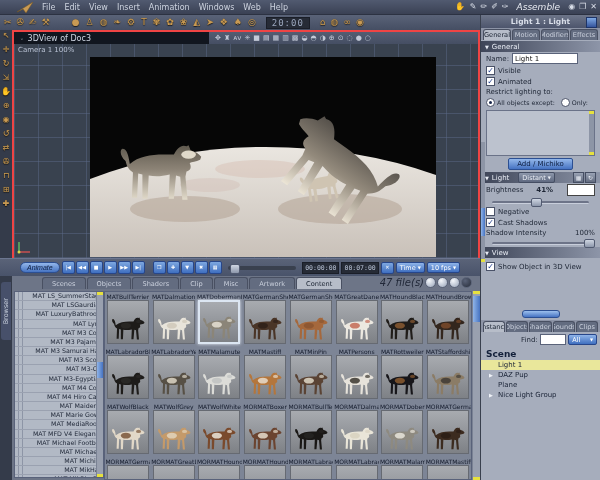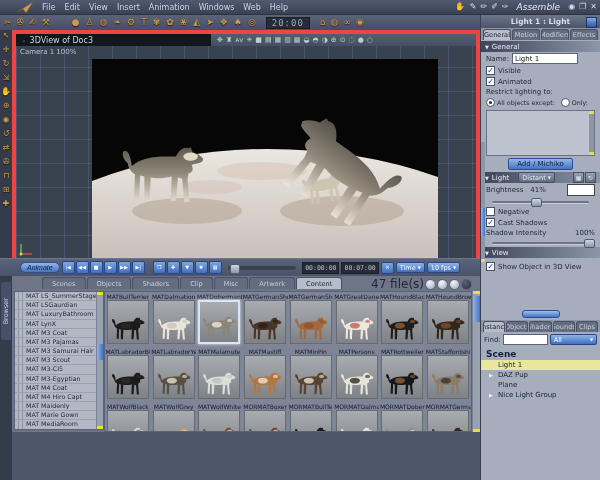--- a/index.html
+++ b/index.html
@@ -28,21 +28,21 @@
        font-family:"DejaVu Sans Mono",monospace;font-size:9px;padding:0 5px;
        margin:0 6px;letter-spacing:1px;}
 
   
   .left-rail{position:absolute;left:0;top:30px;width:12px;height:228px;background:#343b4a;
              display:flex;flex-direction:column;align-items:center;padding-top:2px;box-sizing:border-box;gap:6px;}
   .left-rail .gicon{font-size:8px;}
 
   
   .viewport{position:absolute;left:12px;top:30px;width:468px;height:228px;
-            border:4px solid #ef4444;box-sizing:border-box;background:#39424f;}
+            border:2px solid #ef4444;box-sizing:border-box;background:#39424f;}
   .vp-title{height:12px;display:flex;align-items:stretch;}
   .vp-title-left{width:195px;background:#11161f;color:#cfd6e2;font-size:8px;
                  display:flex;align-items:center;gap:4px;padding-left:6px;box-sizing:border-box;}
   .vp-title-right{flex:1;background:linear-gradient(#545d72,#454e63);display:flex;
                   align-items:center;gap:3px;padding-left:6px;}
   .vp-title-right .sicon{font-size:7px;color:#c3cad8;}
   .vp-body{position:relative;height:214px;
      background-image:
        repeating-linear-gradient(0deg,rgba(90,104,134,.5) 0 1px,transparent 1px 24px),
        repeating-linear-gradient(90deg,rgba(90,104,134,.5) 0 1px,transparent 1px 24px);
@@ -89,21 +89,21 @@
   .slider .sthumb{position:absolute;top:0;width:9px;height:7px;border-radius:2px;
                   background:linear-gradient(#cfd6e2,#8d97ab);border:1px solid #515a70;}
   .swatch{width:26px;height:10px;background:#fff;border:1px solid #444;margin-left:auto;}
   .dd{background:linear-gradient(#8d97ab,#5f6980);border:1px solid #454e63;border-radius:2px;
       font-size:6.5px;color:#e9edf4;padding:0 3px;display:flex;align-items:center;gap:2px;height:9px;}
   .dd.blue{background:linear-gradient(#8fb4e8,#3f6fc0);border-color:#27468a;color:#fff;}
   .mini-btn{width:9px;height:9px;background:linear-gradient(#9aa3b5,#636c80);border:1px solid #454e63;
             color:#e8ecf4;font-size:6px;display:flex;align-items:center;justify-content:center;}
   .splitter{width:36px;height:6px;margin:4px auto 2px;border-radius:3px;
             background:linear-gradient(#9cc0ee,#4673c2);border:1px solid #2c4f92;}
-  .find-row{display:flex;align-items:center;gap:2px;padding:2px 3px;font-size:7px;}
+  .find-row{display:flex;align-items:center;gap:2px;padding:2px 3px;font-size:7px;margin-left:37px;}
   .find-row input{flex:1;min-width:10px;}
   .scene-hdr{font-size:9px;font-weight:bold;color:#13203a;padding:2px 0 1px 5px;}
   .tree-row{height:10px;line-height:10px;font-size:7px;color:#1a2336;padding-left:17px;position:relative;white-space:nowrap;}
   .tree-row.selected{background:#e9e79b;}
   .tree-row .tri-w{position:absolute;left:8px;top:0;font-size:5px;color:#f0f3f8;}
   .rp-scroll{position:absolute;left:0;top:170px;width:4px;height:140px;background:#8d95a6;}
 
   
   .timeline{position:absolute;left:0;top:258px;width:480px;height:18px;
             background:linear-gradient(#5a6378,#49536a);display:flex;align-items:center;
@@ -113,30 +113,30 @@
   .tbtn{width:11px;height:11px;background:linear-gradient(#7da7e0,#3f6fc0);border:1px solid #27468a;
         border-radius:2px;color:#fff;font-size:5px;display:flex;align-items:center;
         justify-content:center;flex:0 0 11px;line-height:1;}
   .track{flex:1;height:4px;background:#39404e;border-radius:2px;position:relative;margin:0 4px;}
   .track .tthumb{position:absolute;left:2px;top:-2px;width:8px;height:8px;border-radius:2px;
                  background:linear-gradient(#cfd6e2,#8d97ab);border:1px solid #515a70;}
   .timebox{background:#262b36;border:1px solid #1a1e28;color:#b7c1d4;
            font-family:"DejaVu Sans Mono",monospace;font-size:6.5px;padding:1px 2px;}
 
   
-  .browser{position:absolute;left:0;top:276px;width:480px;height:156px;background:#6d7587;}
+  .browser{position:absolute;left:0;top:276px;width:480px;height:204px;background:#6d7587;text-align:right;}
   .b-strip{position:absolute;left:0;top:0;width:12px;height:204px;background:#343b4a;}
   .b-side-tab{position:absolute;left:1px;top:6px;width:10px;height:58px;background:#47506a;
               border-radius:3px 0 0 3px;display:flex;align-items:center;justify-content:center;}
   .b-side-tab span{writing-mode:vertical-rl;transform:rotate(180deg);font-size:6.5px;color:#c8cfdc;}
   .btabs{position:absolute;left:12px;top:0;right:0;height:13px;display:flex;gap:1px;
          padding:1px 0 0 30px;box-sizing:border-box;}
   .btabs .tab{flex:0 0 auto;padding:0 9px;}
   .files-info{position:absolute;right:8px;top:1px;display:flex;align-items:center;gap:1px;
-              font-size:12px;color:#212838;}
+              font-size:10px;color:#212838;font-style:italic;}
   .fcircle{width:9px;height:9px;border-radius:50%;background:radial-gradient(circle at 35% 30%,#f4f7fb,#97a3b8);
            border:1px solid #5a6378;}
   .fcircle.dark{background:radial-gradient(circle at 35% 30%,#5a6378,#272d3a);}
   .mat-panel{position:absolute;left:14px;top:15px;width:88px;bottom:2px;background:#b2b9c5;
              border:1px solid #59627a;overflow:hidden;}
   .mat-row{height:8.18px;line-height:8px;font-size:6.3px;color:#222a3a;padding-left:11px;
            border-bottom:1px solid #9aa1b0;white-space:nowrap;overflow:hidden;position:relative;}
   .mat-row::before{content:"";position:absolute;left:3px;top:0;bottom:0;width:3px;
                    border-left:1px solid #8d95a6;border-right:1px solid #8d95a6;}
   .mat-scroll{position:absolute;right:0;top:0;bottom:0;width:6px;background:#99a0af;border-left:1px solid #7a8294;}
@@ -727,21 +727,21 @@
         <span>Distant</span>
           <span style="font-size:4px;">▼</span>
       </span>
       <span style="margin-left:auto;display:flex;gap:1px;">
         <span class="mini-btn">▦</span>
         <span class="mini-btn">↻</span>
       </span>
     </div>
     <div class="rp-row">
       <span>Brightness</span>
-      <span style="margin-left:4px;">41%</span>
+      <span style="margin-left:10px;font-weight:bold;">41%</span>
       <span class="swatch"></span>
     </div>
     <div class="slider">
       <span class="track"></span>
         <span class="sthumb" style="left:41%;"></span>
     </div>
     <div class="rp-row">
       <span class="chk" style="color:transparent;">✓</span>
       <span>Negative</span>
     </div>

